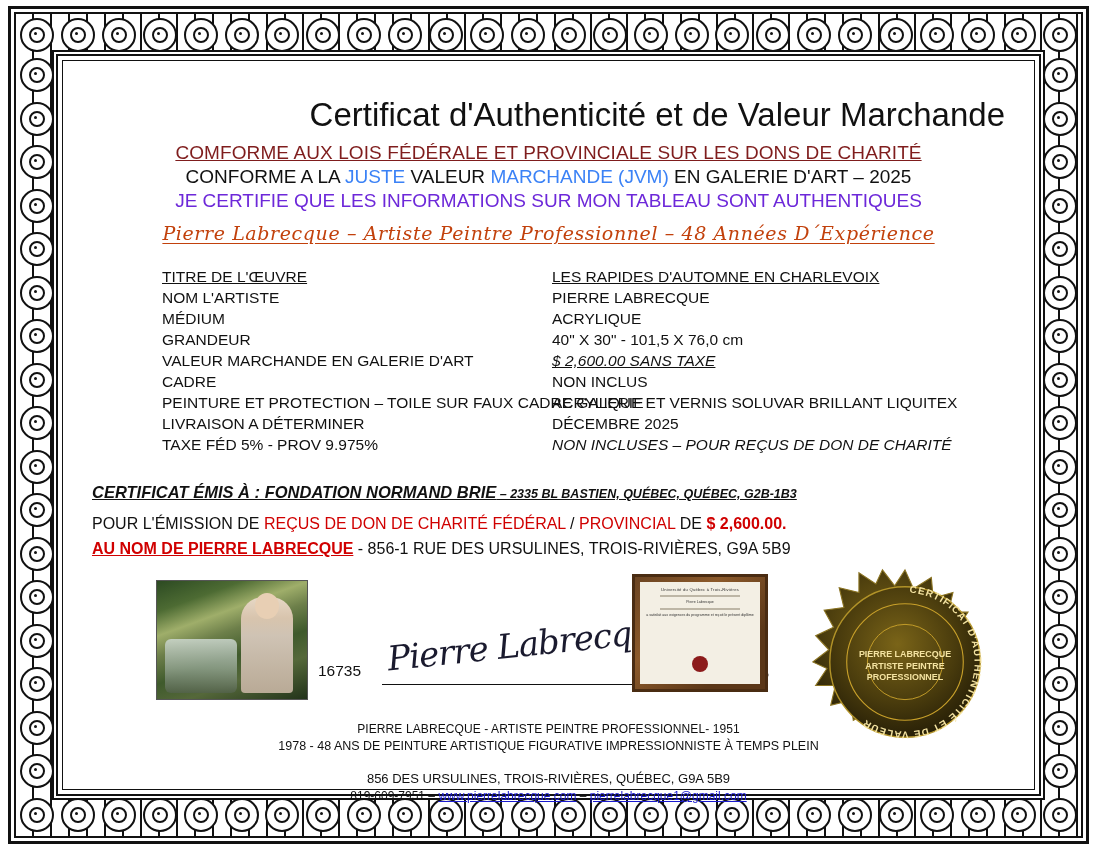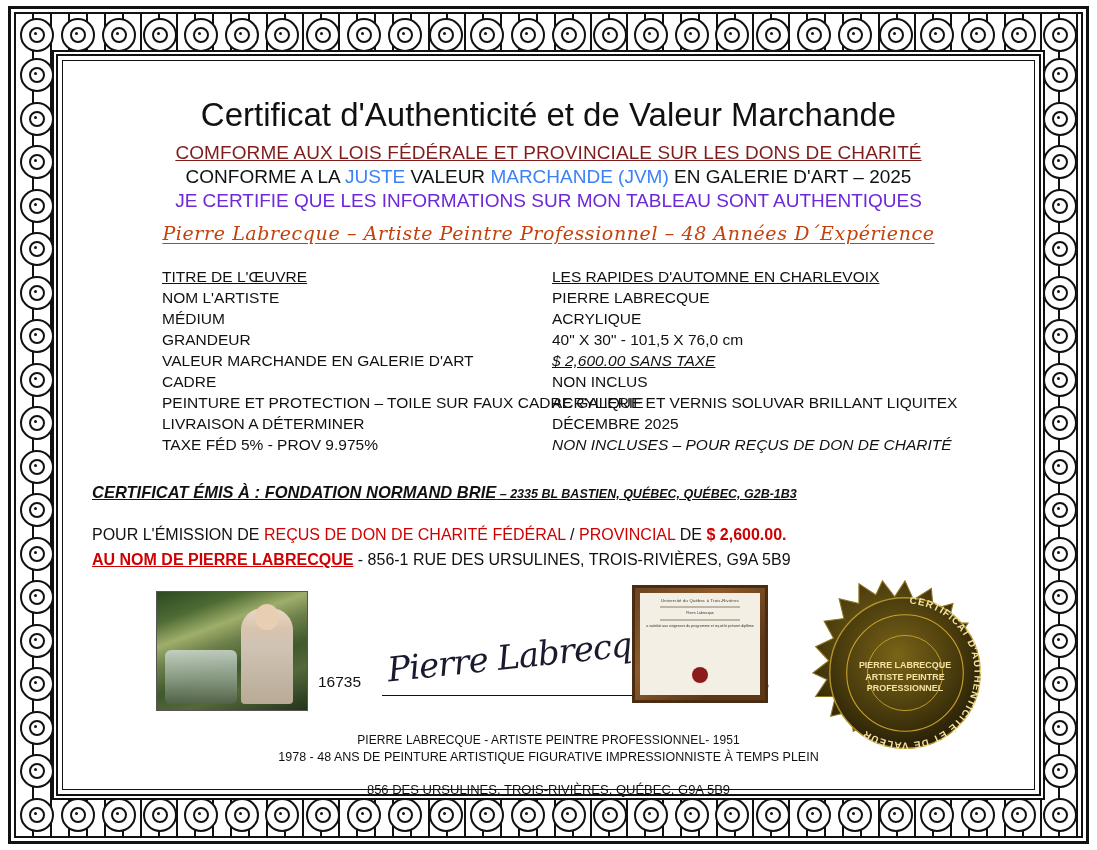--- a/index.html
+++ b/index.html
@@ -105,21 +105,21 @@
   
   .content {
     position: absolute;
     left: 66px; top: 64px;
     width: 965px; height: 722px;
     box-sizing: border-box;
     padding: 22px 26px 8px 26px;
   }
 
   .title {
-    text-align: center;
+    text-align: right;
     font-size: 33px;
     font-weight: 400;
     letter-spacing: 0px;
     color: #111;
     margin: 10px 0 4px 0;
     font-family: "Liberation Sans", sans-serif;
   }
   .line2 {
     text-align: center;
     font-size: 19px;
@@ -180,21 +180,21 @@
   
   .emis {
     margin-top: 26px;
     font-size: 16px;
     line-height: 23px;
     color: #111;
   }
   .emis .l1 { }
   .emis .big-ital { font-style: italic; font-weight: bold; text-decoration: underline; font-size: 16.5px; }
   .emis .small { font-size: 12.5px; font-style: italic; font-weight: bold; text-decoration: underline; }
-  .emis .l2 { margin-top: 17px; }
+  .emis .l2 { margin-top: 6px; }
   .red { color: #d00000; }
   .redb { color: #d00000; font-weight: bold; }
   .l3 { margin-top: 2px; }
   .l3 .namered { color: #d00000; font-weight: bold; text-decoration: underline; }
 
   
   .bottom {
     position: relative;
     margin-top: 14px;
     height: 230px;
@@ -534,17 +534,20 @@
           <text x="100" y="95" text-anchor="middle" font-family="'Liberation Sans', sans-serif" font-size="9.5" font-weight="bold" class="seal-text-inner">PIERRE LABRECQUE</text>
           <text x="100" y="107" text-anchor="middle" font-family="'Liberation Sans', sans-serif" font-size="9.5" font-weight="bold" class="seal-text-inner">ARTISTE PEINTRE</text>
           <text x="100" y="119" text-anchor="middle" font-family="'Liberation Sans', sans-serif" font-size="9.5" font-weight="bold" class="seal-text-inner">PROFESSIONNEL</text>
         </g>
       </svg>
 
       <div class="footer">
         <div class="f1">PIERRE LABRECQUE - ARTISTE PEINTRE PROFESSIONNEL- 1951</div>
         <div class="f2">1978 - 48 ANS DE PEINTURE ARTISTIQUE FIGURATIVE IMPRESSIONNISTE À TEMPS PLEIN</div>
         <div class="f3">856 DES URSULINES, TROIS-RIVIÈRES, QUÉBEC, G9A 5B9</div>
+        <div class="f4">
+          <span>819-609-7951</span><span> – </span><a href="#">www.pierrelabrecque.com</a><span> – </span><a href="#">pierrelabrecque1@gmail.com</a>
+        </div>
       </div>
 
     </div>
   </div>
 </div>
 
 </body></html>

